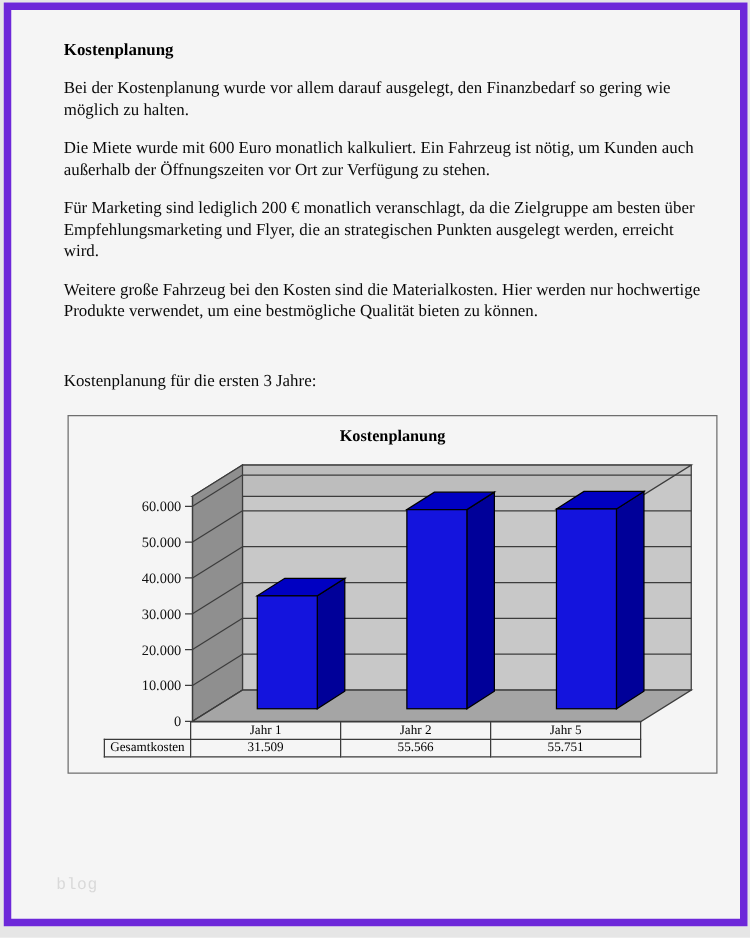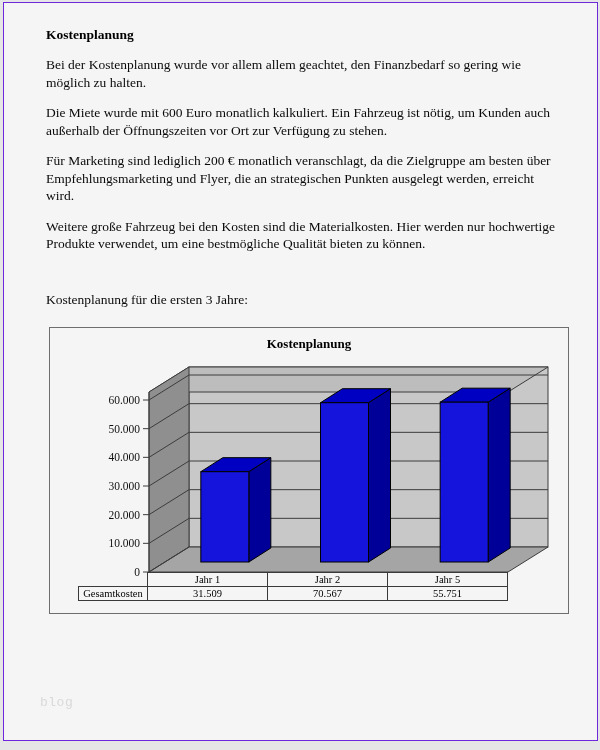--- a/index.html
+++ b/index.html
@@ -3,21 +3,21 @@
 <meta charset="utf-8">
 <style>
   html,body{margin:0;padding:0;}
   body{
     width:600px;height:750px;overflow:hidden;position:relative;
     background:#e6e6e6;
     font-family:"Liberation Serif", serif;
   }
   .page{
     position:absolute;left:3px;top:2px;right:2px;bottom:9px;
-    background:#f5f5f5;border:1px solid #6d28d9;
+    background:#f5f5f5;border:6px solid #6d28d9;
   }
   .content{
     position:absolute;left:42px;top:23px;width:514px;
     font-size:13.5px;line-height:17.5px;color:#0a0a0a;
   }
   .content h1{
     font-size:13.5px;line-height:17px;margin:0;font-weight:bold;color:#000;
   }
   .content p{margin:13px 0 0 0;}
   .content p.chart-intro{margin-top:38px;}
@@ -50,21 +50,21 @@
     font-size:13px;color:#d9d9d9;letter-spacing:0.5px;
   }
 </style>
 </head>
 <body>
 
 <div class="page">
 
   <div class="content">
     <h1>Kostenplanung</h1>
-    <p>Bei der Kostenplanung wurde vor allem allem geachtet, den Finanzbedarf so gering wie möglich zu halten.</p>
+    <p>Bei der Kostenplanung wurde vor allem darauf ausgelegt, den Finanzbedarf so gering wie möglich zu halten.</p>
     <p>Die Miete wurde mit 600 Euro monatlich kalkuliert. Ein Fahrzeug ist nötig, um Kunden auch außerhalb der Öffnungszeiten vor Ort zur Verfügung zu stehen.</p>
     <p>Für Marketing sind lediglich 200 € monatlich veranschlagt, da die Zielgruppe am besten über Empfehlungsmarketing und Flyer, die an strategischen Punkten ausgelegt werden, erreicht wird.</p>
     <p>Weitere große Fahrzeug bei den Kosten sind die Materialkosten. Hier werden nur hochwertige Produkte verwendet, um eine bestmögliche Qualität bieten zu können.</p>
     <p class="chart-intro">Kostenplanung für die ersten 3 Jahre:</p>
   </div>
 
   <div class="chart-frame">
     <svg width="518" height="285" viewBox="0 0 518 285">
         <rect x="139" y="39" width="359" height="180" fill="#c8c8c8" stroke="#3c3c3c" stroke-width="1"></rect>
         <polygon points="99,64 139,39 498,39 458,64" fill="#bdbdbd" stroke="#3c3c3c"></polygon>
@@ -114,21 +114,21 @@
       <tbody>
           <tr>
         <td class="ghost col-label"></td>
         <td class="col-val">Jahr 1</td>
         <td class="col-val">Jahr 2</td>
         <td class="col-val">Jahr 5</td>
       </tr>
       <tr>
         <td class="col-label">Gesamtkosten</td>
         <td class="col-val">31.509</td>
-        <td class="col-val">70.567</td>
+        <td class="col-val">55.566</td>
         <td class="col-val">55.751</td>
       </tr>
     </tbody>
       </table>
   </div>
 
   <div class="watermark">blog</div>
 </div>
 
 </body></html>

